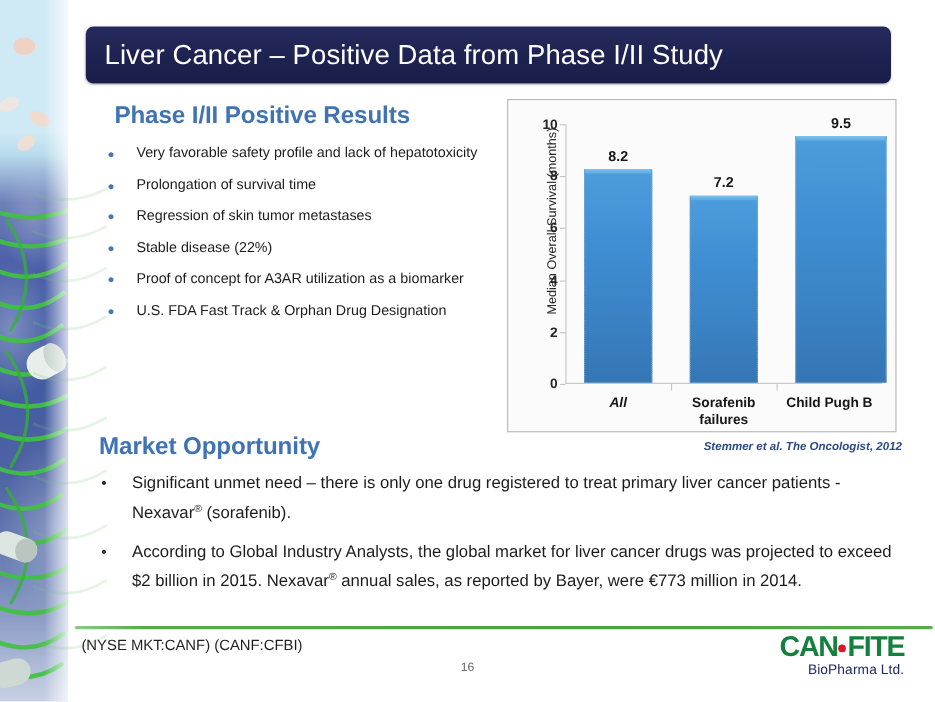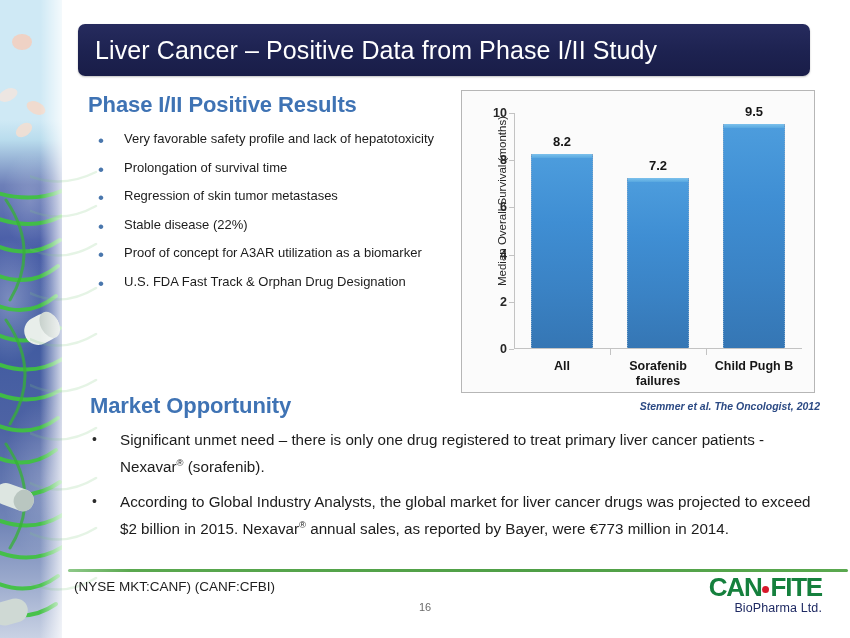--- a/index.html
+++ b/index.html
@@ -87,21 +87,21 @@
 
   
   .section-heading {
     position: absolute;
     color: #3f73b4;
     font-size: 22px;
     font-weight: bold;
     letter-spacing: -.1px;
     white-space: nowrap;
   }
-  #heading-results { left: 88px; top: 92px; }
+  #heading-results { left: 104px; top: 92px; }
   #heading-market  { left: 90px; top: 393px; }
 
   
   .bullet-list { position: absolute; }
   .bullet-row {
     display: flex;
     align-items: flex-start;
   }
   .bullet-dot {
     color: #4a77ad;
@@ -434,28 +434,28 @@
         <div id="bars">
             <div class="bar" style="left: 17px; width: 62px; height: 193.52px;">
               <div class="bar-cap"></div>
               <div class="bar-value">8.2</div>
             </div>
             <div class="bar" style="left: 113px; width: 62px; height: 169.92px;">
               <div class="bar-cap"></div>
               <div class="bar-value">7.2</div>
             </div>
             <div class="cat-sep" style="left: 96px;"></div>
-            <div class="bar" style="left: 209px; width: 62px; height: 224.2px;">
+            <div class="bar" style="left: 209px; width: 83px; height: 224.2px;">
               <div class="bar-cap"></div>
               <div class="bar-value">9.5</div>
             </div>
             <div class="cat-sep" style="left: 192px;"></div>
           </div>
         <div id="cat-labels">
-            <div class="cat-label" style="left: 48px;">All</div>
+            <div class="cat-label" style="left: 48px; font-style: italic;">All</div>
             <div class="cat-label" style="left: 144px;">Sorafenib<br>failures</div>
             <div class="cat-label" style="left: 240px;">Child Pugh B</div>
           </div>
       </div>
     </div>
   </div>
 
   <div id="citation">Stemmer et al. The Oncologist, 2012</div>
 
   <div class="section-heading" id="heading-market">Market Opportunity</div>

